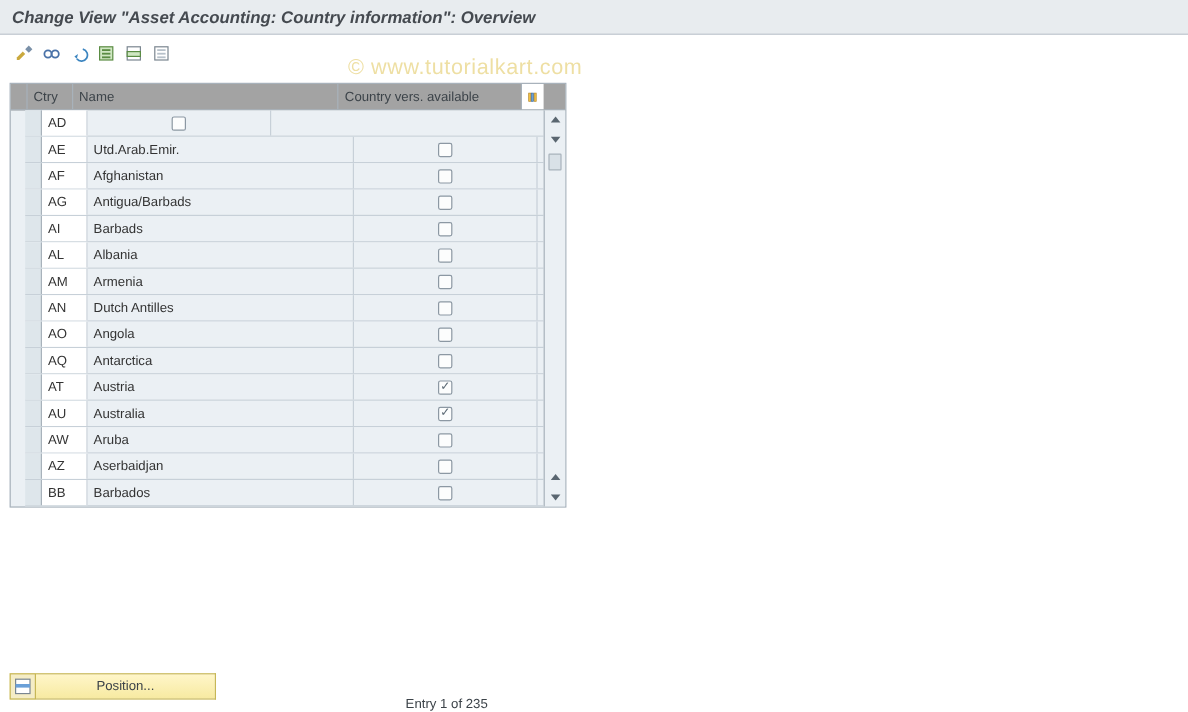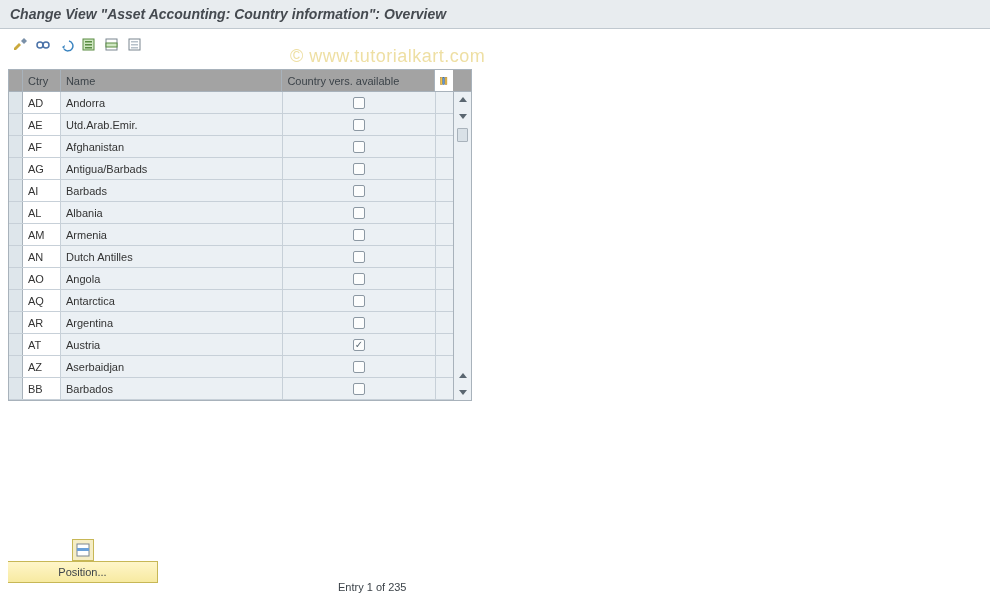--- a/index.html
+++ b/index.html
@@ -74,21 +74,21 @@
       overflow: hidden;
       white-space: nowrap;
     }
     .gh-sel { width: 14px; padding:0; }
     .gh-ctry { width: 38px; }
     .gh-name { width: 222px; text-align: right; }
     .gh-avail { width: 153px; }
     .gh-config { width: 18px; background:#fff; display:flex; align-items:center; justify-content:center; border-right:none; }
     .vscroll-spacer { width: 18px; border-right: none; }
     .grid-body-wrap { display: flex; }
-    .grid-body { flex: 1 1 auto; }
+    .grid-body { flex: 1 1 auto; padding-left: 12px; }
     .grid-row {
       display: flex;
       height: 22px;
       border-bottom: 1px solid #c7d0d8;
       background: #ebf0f4;
     }
     .gc {
       border-right: 1px solid #c7d0d8;
       padding: 3px 5px;
       display: flex;
@@ -137,23 +137,22 @@
       width:11px; height:14px;
       background:#d9e1e7;
       border:1px solid #a8b2bb;
       border-radius:1px;
     }
     .bottom-bar {
       position: absolute;
       left: 8px;
       bottom: 10px;
       display: flex;
-      align-items: center;
+      align-items: flex-start;
       gap: 0;
-      flex-direction: column;
     }
     .pos-icon-box {
       width: 22px; height: 22px;
       background: #f5edc6;
       border:1px solid #c7b756;
       display:flex; align-items:center; justify-content:center;
     }
     .pos-btn {
       height: 22px;
       width: 150px;
@@ -240,21 +239,20 @@
           <rect x="9" y="1" width="3" height="12" fill="#f4c445" stroke="#b4862a"></rect>
         </svg>
     </div>
     <div class="gh-cell vscroll-spacer"></div>
   </div>
   <div class="grid-body-wrap">
     <div class="grid-body" id="grid-body">
         <div class="grid-row">
           <div class="gc gc-sel"></div>
           <div class="gc gc-ctry">AD</div>
-          <div class="gc gc-name">Andorra</div>
           <div class="gc gc-avail">
             <span class="cb"></span>
           </div>
         </div>
         <div class="grid-row">
           <div class="gc gc-sel"></div>
           <div class="gc gc-ctry">AE</div>
           <div class="gc gc-name">Utd.Arab.Emir.</div>
           <div class="gc gc-avail">
             <span class="cb"></span>
@@ -319,32 +317,40 @@
         <div class="grid-row">
           <div class="gc gc-sel"></div>
           <div class="gc gc-ctry">AQ</div>
           <div class="gc gc-name">Antarctica</div>
           <div class="gc gc-avail">
             <span class="cb"></span>
           </div>
         </div>
         <div class="grid-row">
           <div class="gc gc-sel"></div>
-          <div class="gc gc-ctry">AR</div>
-          <div class="gc gc-name">Argentina</div>
-          <div class="gc gc-avail">
-            <span class="cb"></span>
-          </div>
-        </div>
-        <div class="grid-row">
-          <div class="gc gc-sel"></div>
           <div class="gc gc-ctry">AT</div>
           <div class="gc gc-name">Austria</div>
           <div class="gc gc-avail">
             <span class="cb checked"></span>
+          </div>
+        </div>
+        <div class="grid-row">
+          <div class="gc gc-sel"></div>
+          <div class="gc gc-ctry">AU</div>
+          <div class="gc gc-name">Australia</div>
+          <div class="gc gc-avail">
+            <span class="cb checked"></span>
+          </div>
+        </div>
+        <div class="grid-row">
+          <div class="gc gc-sel"></div>
+          <div class="gc gc-ctry">AW</div>
+          <div class="gc gc-name">Aruba</div>
+          <div class="gc gc-avail">
+            <span class="cb"></span>
           </div>
         </div>
         <div class="grid-row">
           <div class="gc gc-sel"></div>
           <div class="gc gc-ctry">AZ</div>
           <div class="gc gc-name">Aserbaidjan</div>
           <div class="gc gc-avail">
             <span class="cb"></span>
           </div>
         </div>

